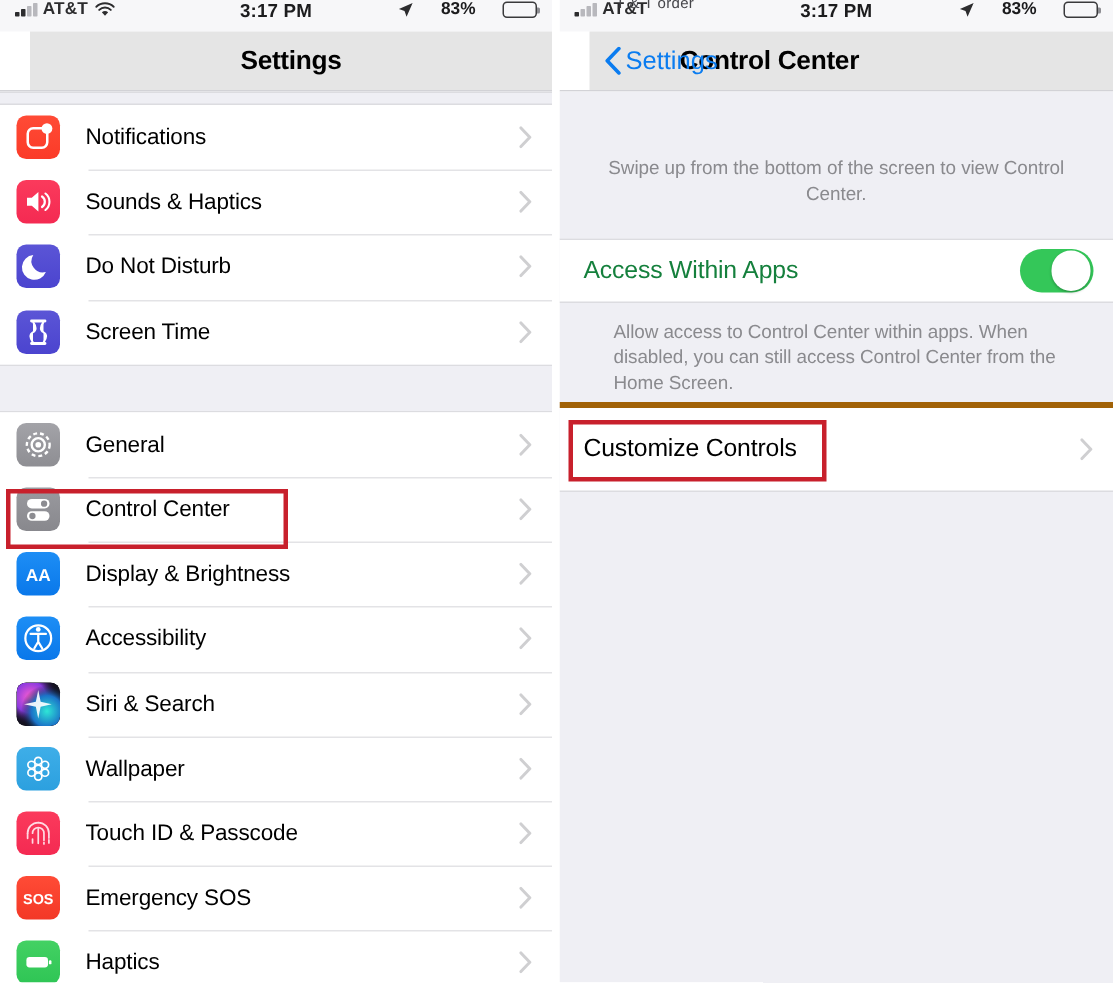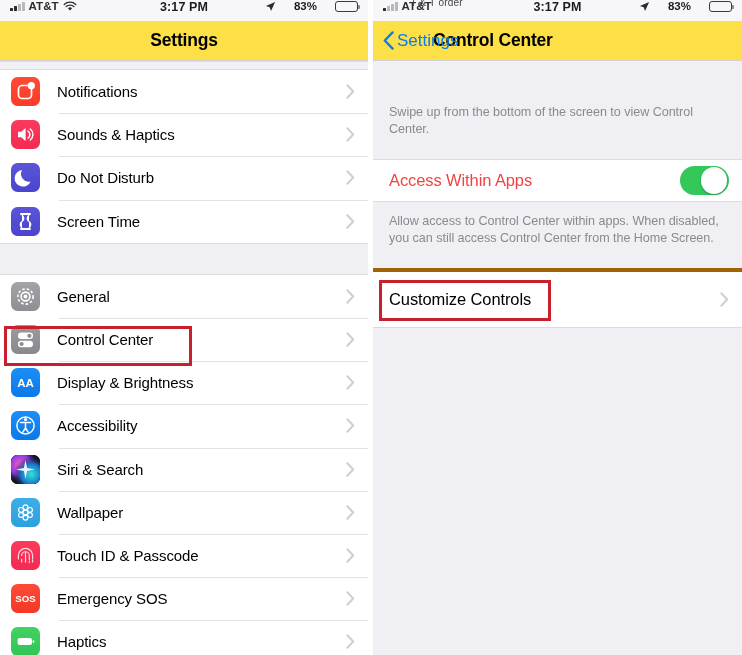--- a/index.html
+++ b/index.html
@@ -75,24 +75,25 @@
     content:""; position:absolute; right:-3px; top:3.3px;
     width:1.8px; height:4px; background:#8e8e93; border-radius:0 1px 1px 0;
   }
   .battery .fill { height:100%; background:#1c1c1e; border-radius:1.3px; width:100%; }
 
   .loc-arrow { width: 11px; height: 11px; }
 
   
   .navbar {
     height: 39px;
-    background: #fde047;
+    background: #e5e5e5;
     display: flex; align-items: center;
     position: relative;
     padding: 0 10px;
+    margin-left: 20px;
   }
   .navbar .nav-title {
     position: absolute; left: 0; right: 0; text-align: center;
     font-size: 17.5px; font-weight: bold; color: #000;
     letter-spacing: -.2px;
   }
   .navbar-right .nav-title { left: 60px; right: 0; text-align: left; }
   .back-btn {
     display: flex; align-items: center; gap: 3px;
     color: #0a7cf0; font-size: 17px; cursor: pointer;
@@ -142,41 +143,41 @@
   
   .rpanel-body { background: #efeff4; height: calc(655px - 21px - 39px - 1px); }
   .footnote {
     color: #8a8a8e;
     font-size: 12.6px;
     line-height: 1.34;
     padding: 0 16px;
     letter-spacing: -.05px;
   }
   .block-1 { height: 98px; position: relative; }
-  .block-1 .footnote { position: absolute; left: 0; right: 0; top: 43px; }
+  .block-1 .footnote { position: absolute; left: 0; right: 0; top: 43px; text-align: center; }
 
   .toggle-row {
     height: 43px; background: #fff;
     display: flex; align-items: center;
     padding: 0 13px 0 16px;
     border-top: 1px solid #dcdce0;
     border-bottom: 1px solid #dcdce0;
   }
-  .toggle-row .tr-label { font-size: 16.5px; color:#ef4444; flex: 1; letter-spacing:-.1px; }
+  .toggle-row .tr-label { font-size: 16.5px; color:#15803d; flex: 1; letter-spacing:-.1px; }
   .switch {
     width: 49px; height: 29.5px; border-radius: 15px;
     background: #34c759; position: relative; flex: 0 0 auto; cursor: pointer;
   }
   .switch .knob {
     position: absolute; top: 1.6px; right: 1.6px;
     width: 26.3px; height: 26.3px; border-radius: 50%;
     background: #fff; box-shadow: 0 1px 2px rgba(0,0,0,.28);
   }
 
-  .block-2 { padding-top: 11px; height: 66px; }
+  .block-2 { padding-top: 11px; height: 66px; padding-left: 20px; }
   .block-2 .footnote { }
 
   .cc-row {
     height: 60px; background: #fff;
     display: flex; align-items: center;
     padding: 0 13px 0 16px;
     border-top: 4px solid #a16207;
     border-bottom: 1px solid #dcdce0;
     cursor: pointer;
   }

